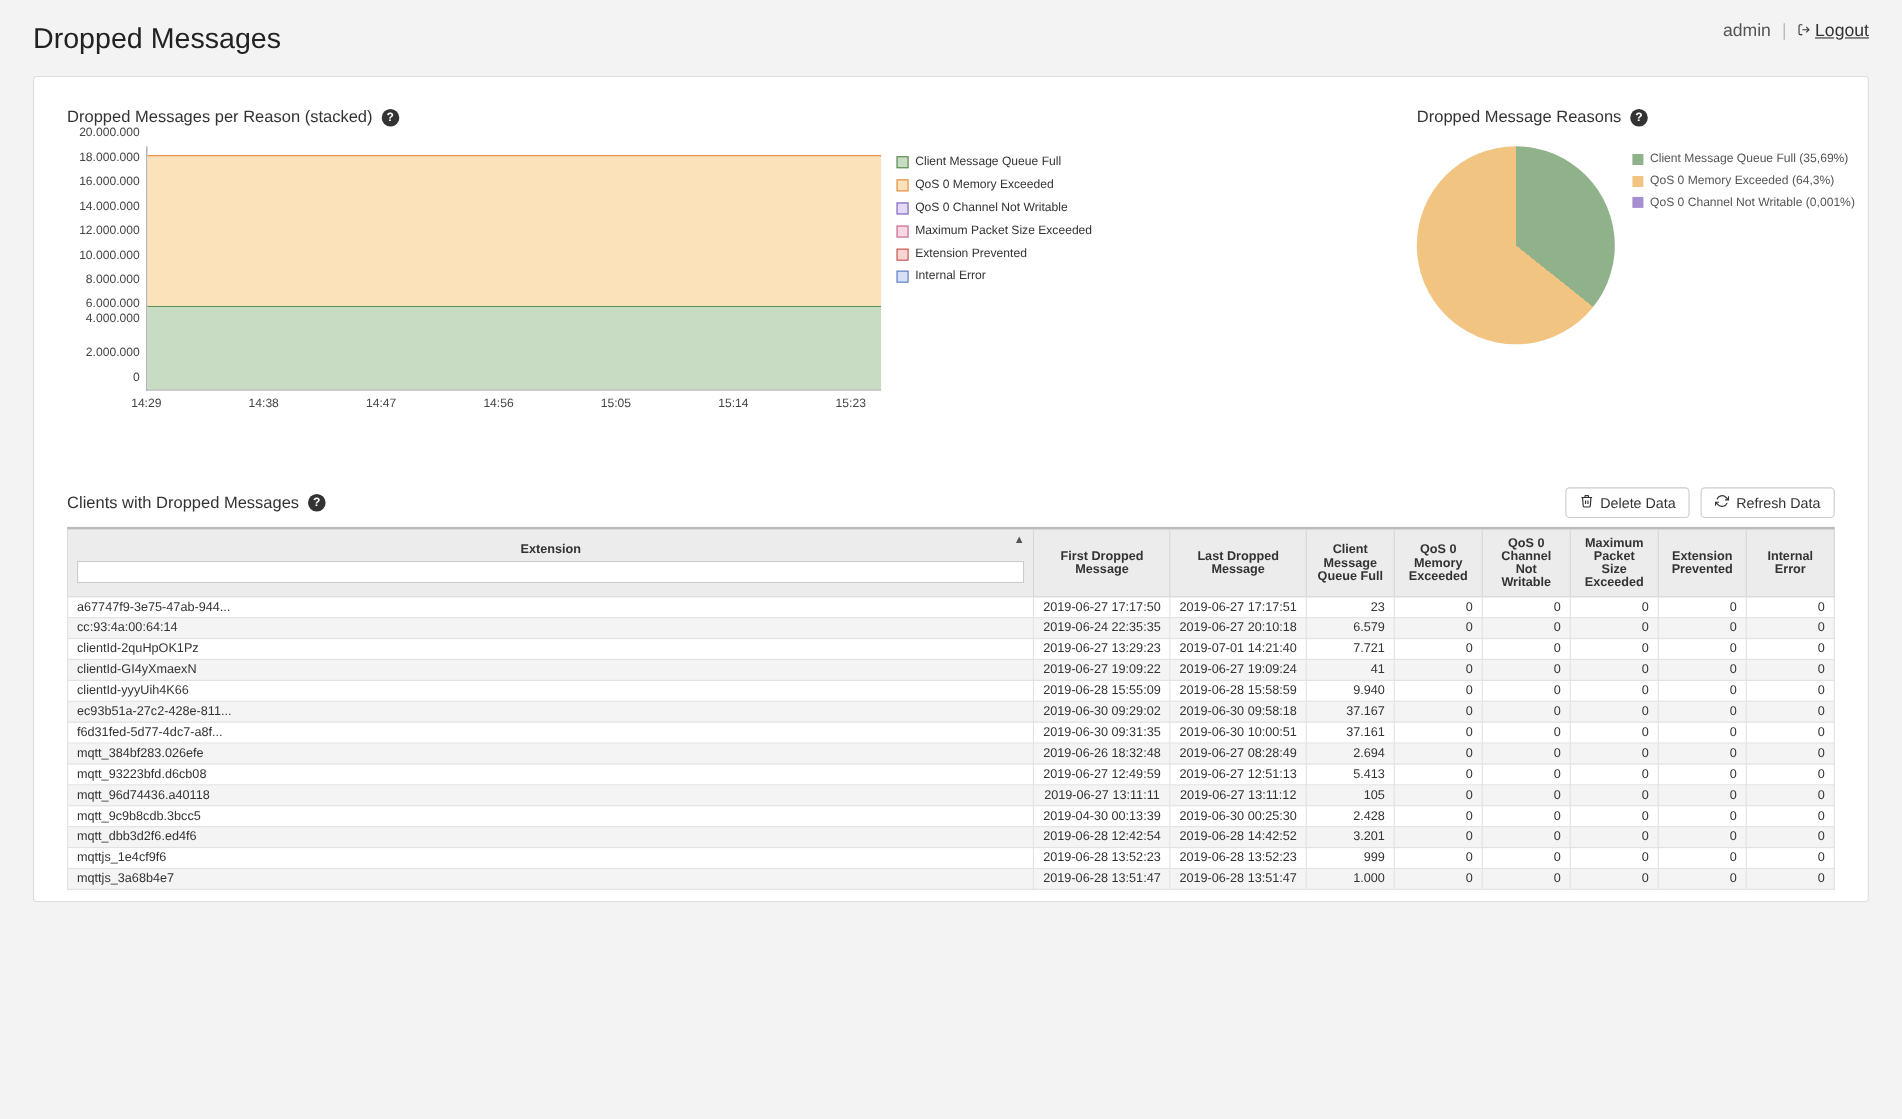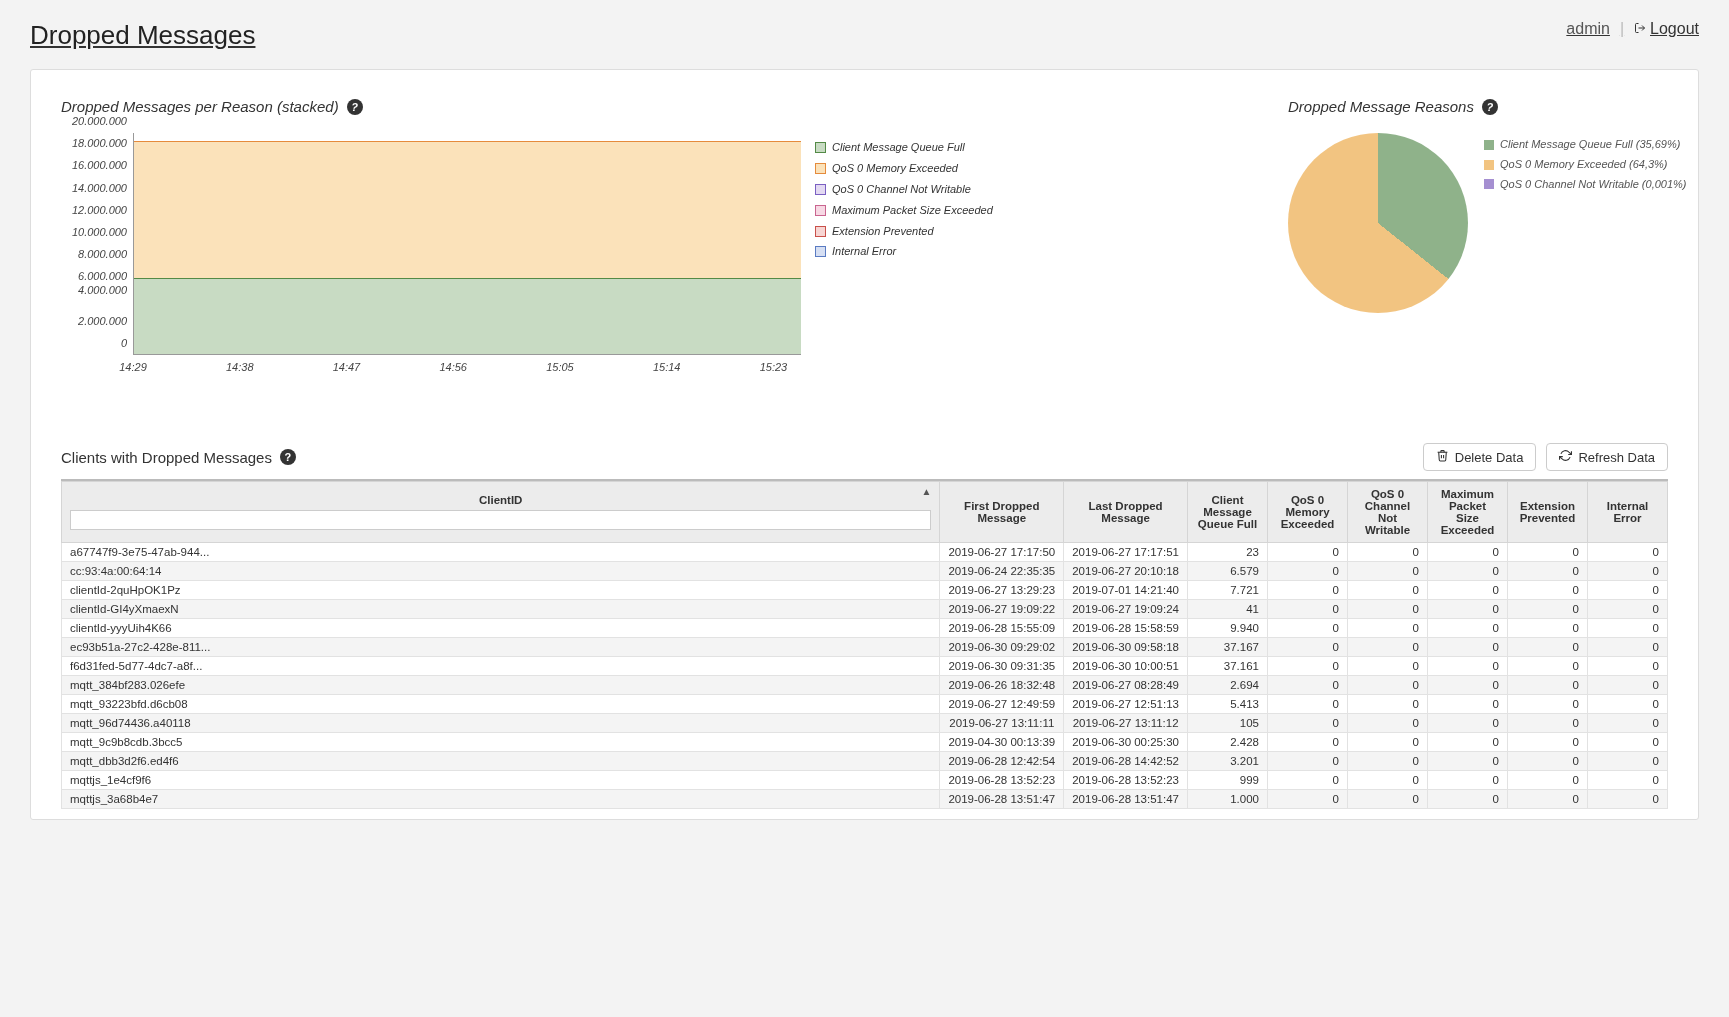--- a/index.html
+++ b/index.html
@@ -8,37 +8,36 @@
   background: #f3f3f3;
   color: #333;
   font-size: 13px;
 }
 .page { padding: 20px 30px 0 30px; }
 .topbar {
   display: flex;
   justify-content: space-between;
   align-items: flex-start;
   margin-bottom: 18px;
-  text-decoration: underline;
 }
 .page-title {
   font-size: 26px;
   font-weight: 400;
   color: #222;
 }
 .userbox { display: flex; align-items: center; gap: 10px; font-size: 16px; color: #555; }
 .userbox .sep { color: #bbb; }
 .logout { text-decoration: underline; cursor: pointer; color: #333; display:flex; align-items:center; gap:4px;}
 .panel {
   background: #fff;
   border: 1px solid #ddd;
   border-radius: 3px;
   padding: 28px 30px 10px 30px;
 }
-.row { display: flex; gap: 36px; font-style: italic; }
+.row { display: flex; gap: 36px; }
 .chart-block { flex: 1; }
 .block-title { font-size: 15px; font-weight: 500; color: #333; margin-bottom: 18px; display:flex; align-items:center; gap:8px;}
 .help-icon {
   display:inline-flex; width:16px; height:16px; border-radius:50%;
   background:#333; color:#fff; font-size:11px; font-weight:700;
   align-items:center; justify-content:center; cursor:pointer;
 }
 
 .area-wrap { display:flex; gap:14px; }
 .area-chart { position:relative; width:740px; height:250px; }
@@ -238,21 +237,21 @@
       </div>
     </div>
     <hr class="divider">
 
     <table>
       <thead>
         <tr>
           <th class="clientid-head">
             <span class="sort-arrow">▲</span>
             <div class="headwrap">
-              <span>ClientID</span>
+              <span>Extension</span>
               <input class="filter-input" type="text" style="">
             </div>
           </th>
           <th class="dt-head">
               <div class="headwrap">
                 <span>First Dropped Message</span>
               </div>
             </th>
           <th class="dt-head">
               <div class="headwrap">

